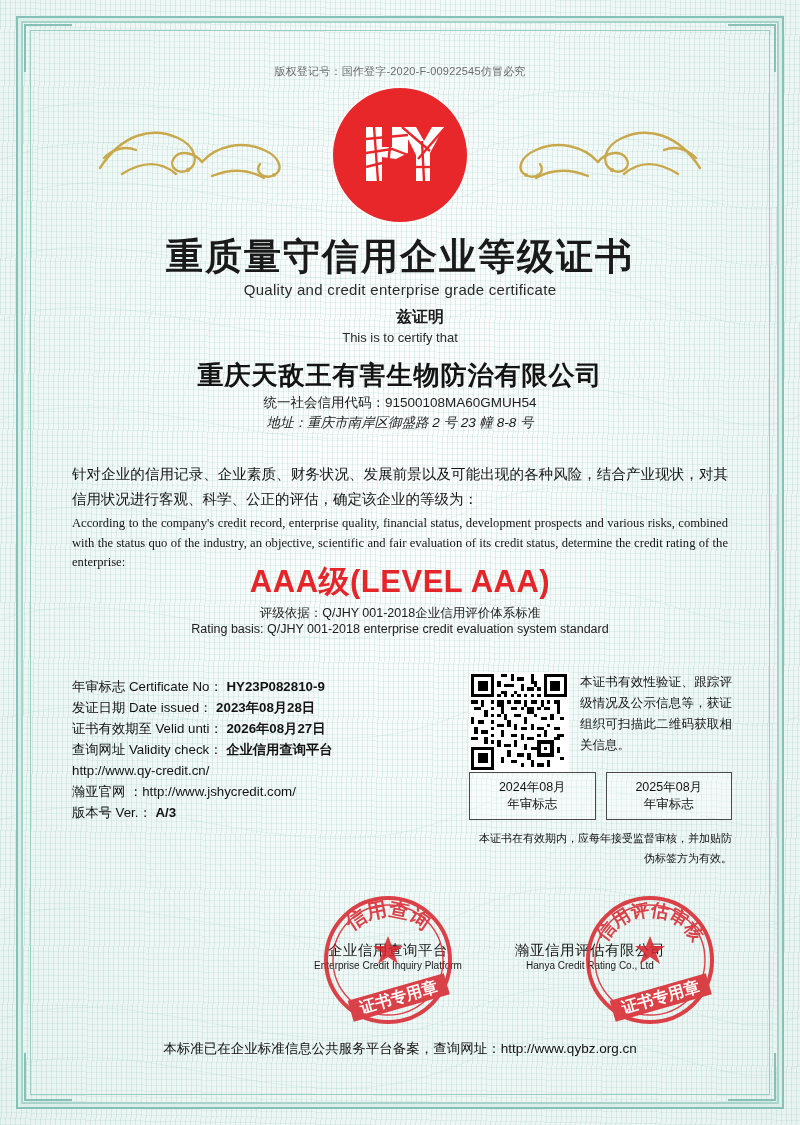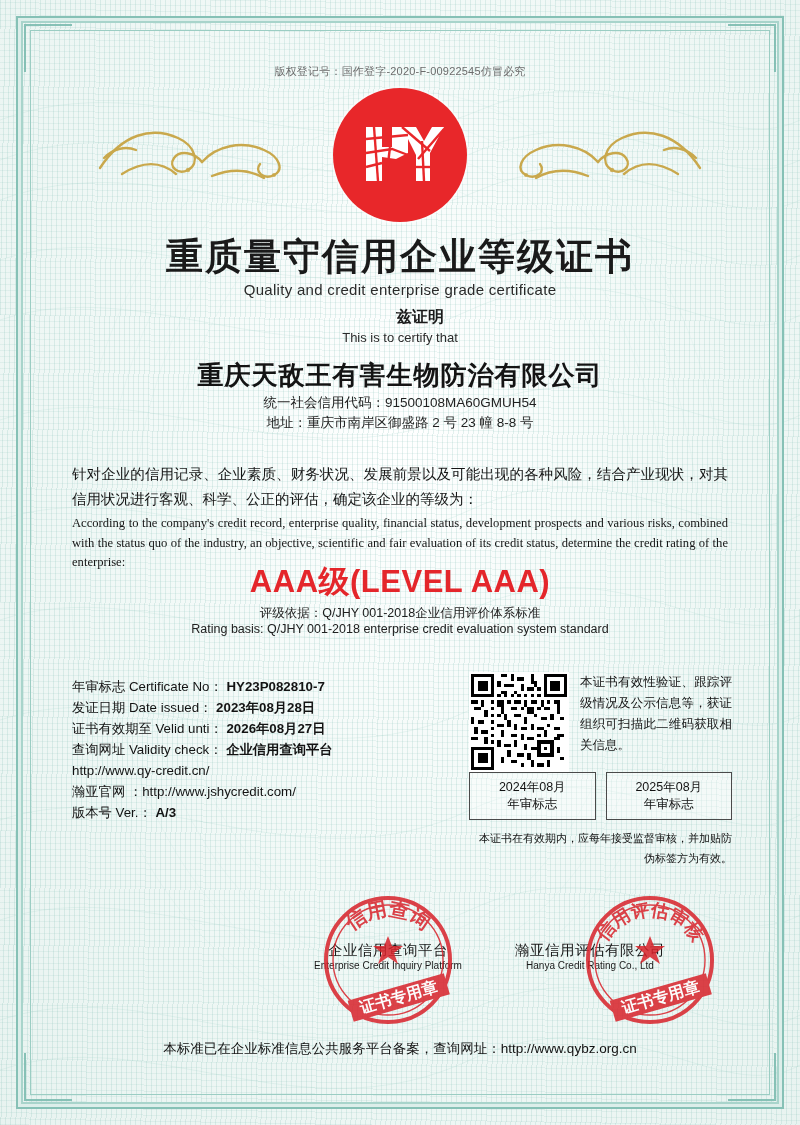--- a/index.html
+++ b/index.html
@@ -154,20 +154,21 @@
     font-size: 13.5px;
     color: #1f1f1f;
   }
   .address {
     position: absolute;
     top: 414px;
     width: 800px;
     text-align: center;
     font-size: 13.5px;
     color: #1f1f1f;
+    font-style: italic;
   }
 
   .para {
     position: absolute;
     left: 72px;
     width: 656px;
     color: #151515;
   }
   .para-cn {
     top: 462px;
@@ -417,21 +418,21 @@
     <div class="para para-en">According to the company's credit record, enterprise quality, financial status, development prospects and various risks, combined with the status quo of the industry, an objective, scientific and fair evaluation of its credit status, determine the credit rating of the enterprise:</div>
 
     <div class="level">AAA级(LEVEL AAA)</div>
     <div class="basis-cn">评级依据：Q/JHY 001-2018企业信用评价体系标准</div>
     <div class="basis-en">Rating basis: Q/JHY 001-2018 enterprise credit evaluation system standard</div>
 
     <div class="details">
       <div class="row">
         <span class="lbl-cn">年审标志</span>
         <span class="lbl-en">Certificate No：</span>
-        <span class="val">HY23P082810-7</span>
+        <span class="val">HY23P082810-9</span>
       </div>
       <div class="row">
         <span class="lbl-cn">发证日期</span>
         <span class="lbl-en">Date issued：</span>
         <span class="val">2023年08月28日</span>
       </div>
       <div class="row">
         <span class="lbl-cn">证书有效期至</span>
         <span class="lbl-en">Velid unti：</span>
         <span class="val">2026年08月27日</span>

